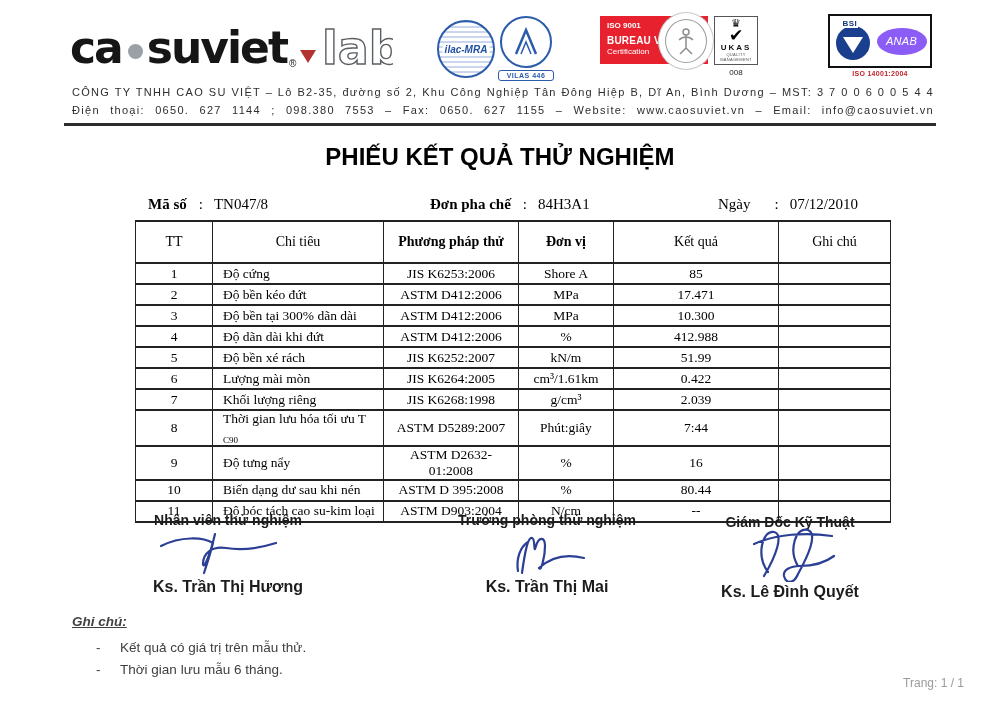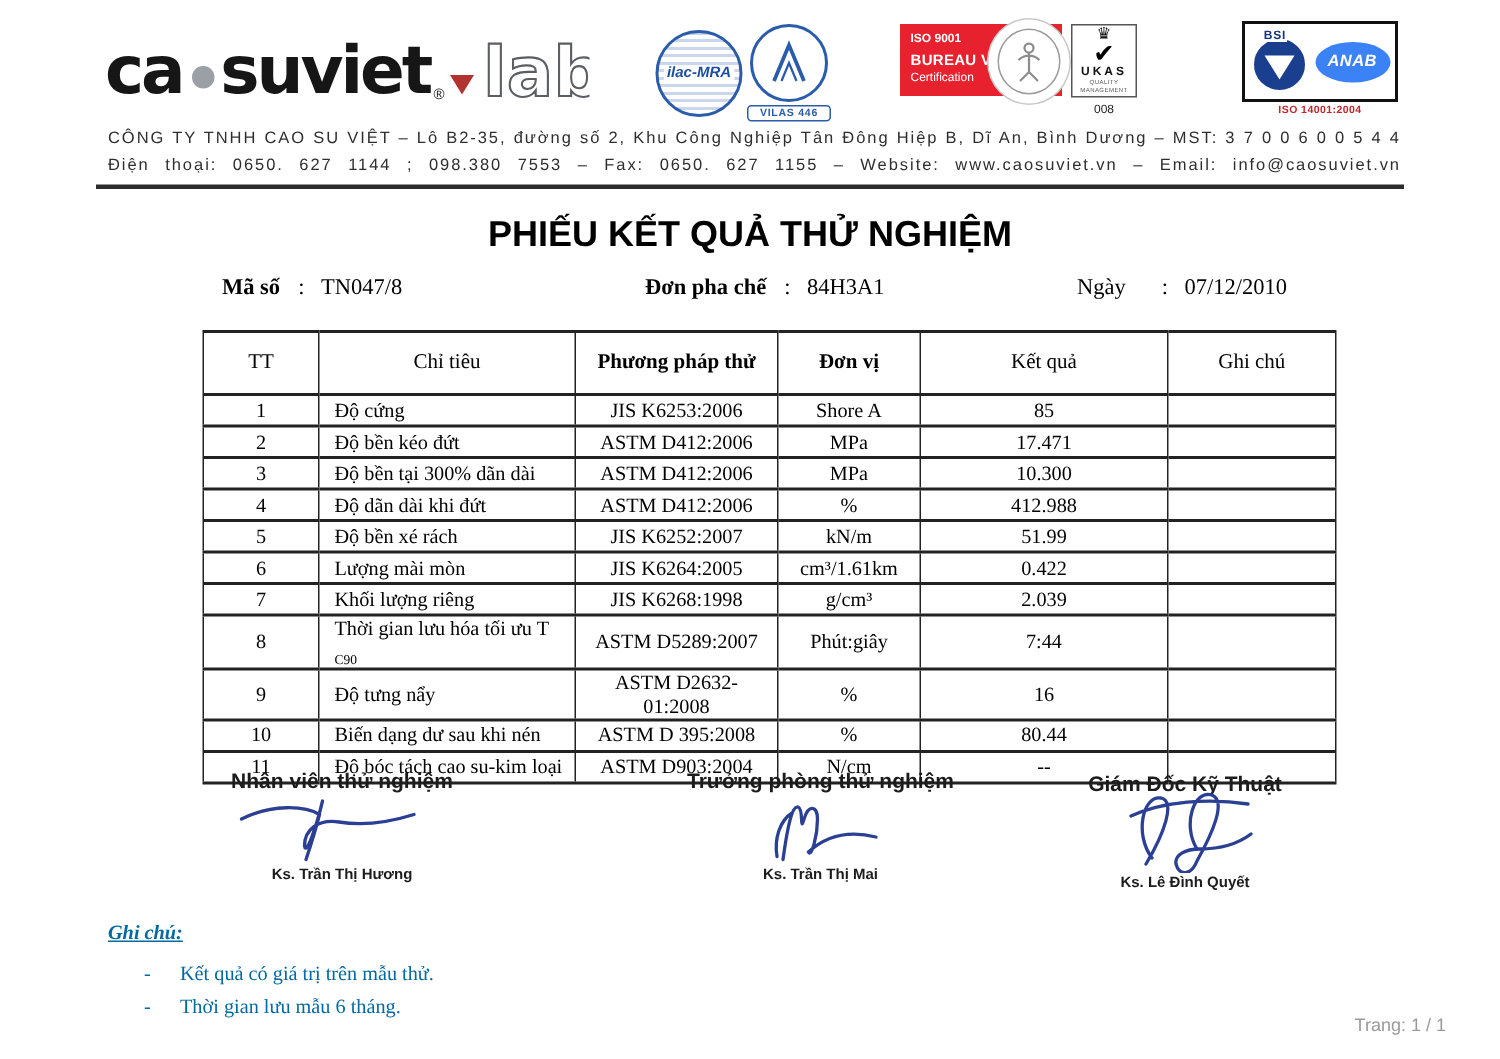--- a/index.html
+++ b/index.html
@@ -48,36 +48,36 @@
   .ukas-name{font-size:8px;font-weight:bold;letter-spacing:2px;color:#111;}
   .ukas-sub{font-size:4px;color:#555;letter-spacing:.3px;}
   .ukas-num{font-size:8px;color:#222;margin-top:3px;}
 
   .bsi{position:absolute;left:828px;top:14px;width:104px;text-align:center;}
   .bsi-box{height:54px;border:2px solid #111;background:#fff;display:flex;align-items:center;
       justify-content:center;gap:5px;box-sizing:border-box;text-align:center;}
   .bsi-mark{position:relative;width:38px;height:42px;}
   .bsi-tag{position:absolute;top:-1px;left:8px;background:#fff;padding:0 1px;font-size:8px;
       font-weight:bold;color:#16357c;letter-spacing:.5px;}
-  .anab-oval{width:50px;height:27px;border-radius:50%;background:#3b82f6;color:#fff;
-      display:flex;align-items:center;justify-content:center;font-weight:bold;font-style:italic;
+  .anab-oval{width:50px;height:27px;border-radius:50%;background:#8b5cf6;color:#fff;
+      display:flex;align-items:center;justify-content:center;font-weight:normal;font-style:italic;
       font-size:11px;letter-spacing:.3px;}
   .bsi-iso{margin-top:2px;font-size:7px;font-weight:bold;color:#c2242c;letter-spacing:.3px;}
 
   
   .co-line{position:absolute;left:72px;width:862px;font-size:11px;letter-spacing:1.3px;
       color:#2e2e2e;text-align:justify;text-align-last:justify;white-space:normal;}
   .rule{position:absolute;left:64px;top:123px;width:872px;height:3px;background:#2c2c2c;}
   .title{position:absolute;top:143px;left:0;width:100%;text-align:center;font-size:24px;
       font-weight:bold;color:#000;}
 
   
   .meta{position:absolute;top:184px;left:0;width:100%;height:22px;
       font-family:"Liberation Serif","DejaVu Serif",serif;font-size:15px;color:#000;}
-  .meta .grp{position:absolute;white-space:nowrap;}
+  .meta .grp{position:absolute;white-space:nowrap;margin-top:12px;}
   .meta .g1{left:148px;} .meta .g2{left:430px;} .meta .g3{left:718px;}
   .meta .lb{font-weight:bold;}
   .meta .sep{display:inline-block;margin:0 11px 0 12px;}
   .meta .g3 .sep{margin-left:24px;}
 
   
   .results{position:absolute;left:135px;top:220px;width:755px;border-collapse:collapse;
       table-layout:fixed;font-family:"Liberation Serif","DejaVu Serif",serif;color:#000;}
   .results th,.results td{border-left:1px solid #222;border-right:1px solid #222;
       border-top:2px solid #222;border-bottom:2px solid #222;overflow:hidden;}
@@ -86,24 +86,24 @@
   .results td{height:19px;text-align:center;font-size:13.5px;padding:0 4px;}
   .results td.left{text-align:left;padding-left:10px;}
   .results sub{font-size:9px;}
 
   
   .sig{position:absolute;top:512px;width:220px;text-align:center;}
   .sig-1{left:118px;} .sig-2{left:437px;} .sig-3{left:680px;top:514px;}
   .sig .role{font-size:14px;font-weight:bold;color:#1c1c1c;}
   .sig svg{display:block;margin:1px auto 0;}
   .sig-3 svg{margin-top:-12px;}
-  .sig .name{font-size:10px;font-weight:bold;color:#1c1c1c;margin-top:1px;}
-
-  
-  .notes{position:absolute;left:72px;top:614px;font-size:13.5px;color:#0369a1;font-family:Liberation Serif, serif;}
+  .sig .name{font-size:16px;font-weight:bold;color:#1c1c1c;margin-top:1px;}
+
+  
+  .notes{position:absolute;left:72px;top:614px;font-size:13.5px;color:#404040;}
   .notes .nt{font-style:italic;font-weight:bold;text-decoration:underline;margin-bottom:9px;}
   .note-item{display:flex;margin:2px 0 2px 24px;line-height:20px;}
   .note-item .dash{width:24px;}
   .pageno{position:absolute;right:36px;top:676px;font-size:12px;color:#9a9a9a;}
 </style>
 </head>
 <body>
 
 <div class="page">
 

